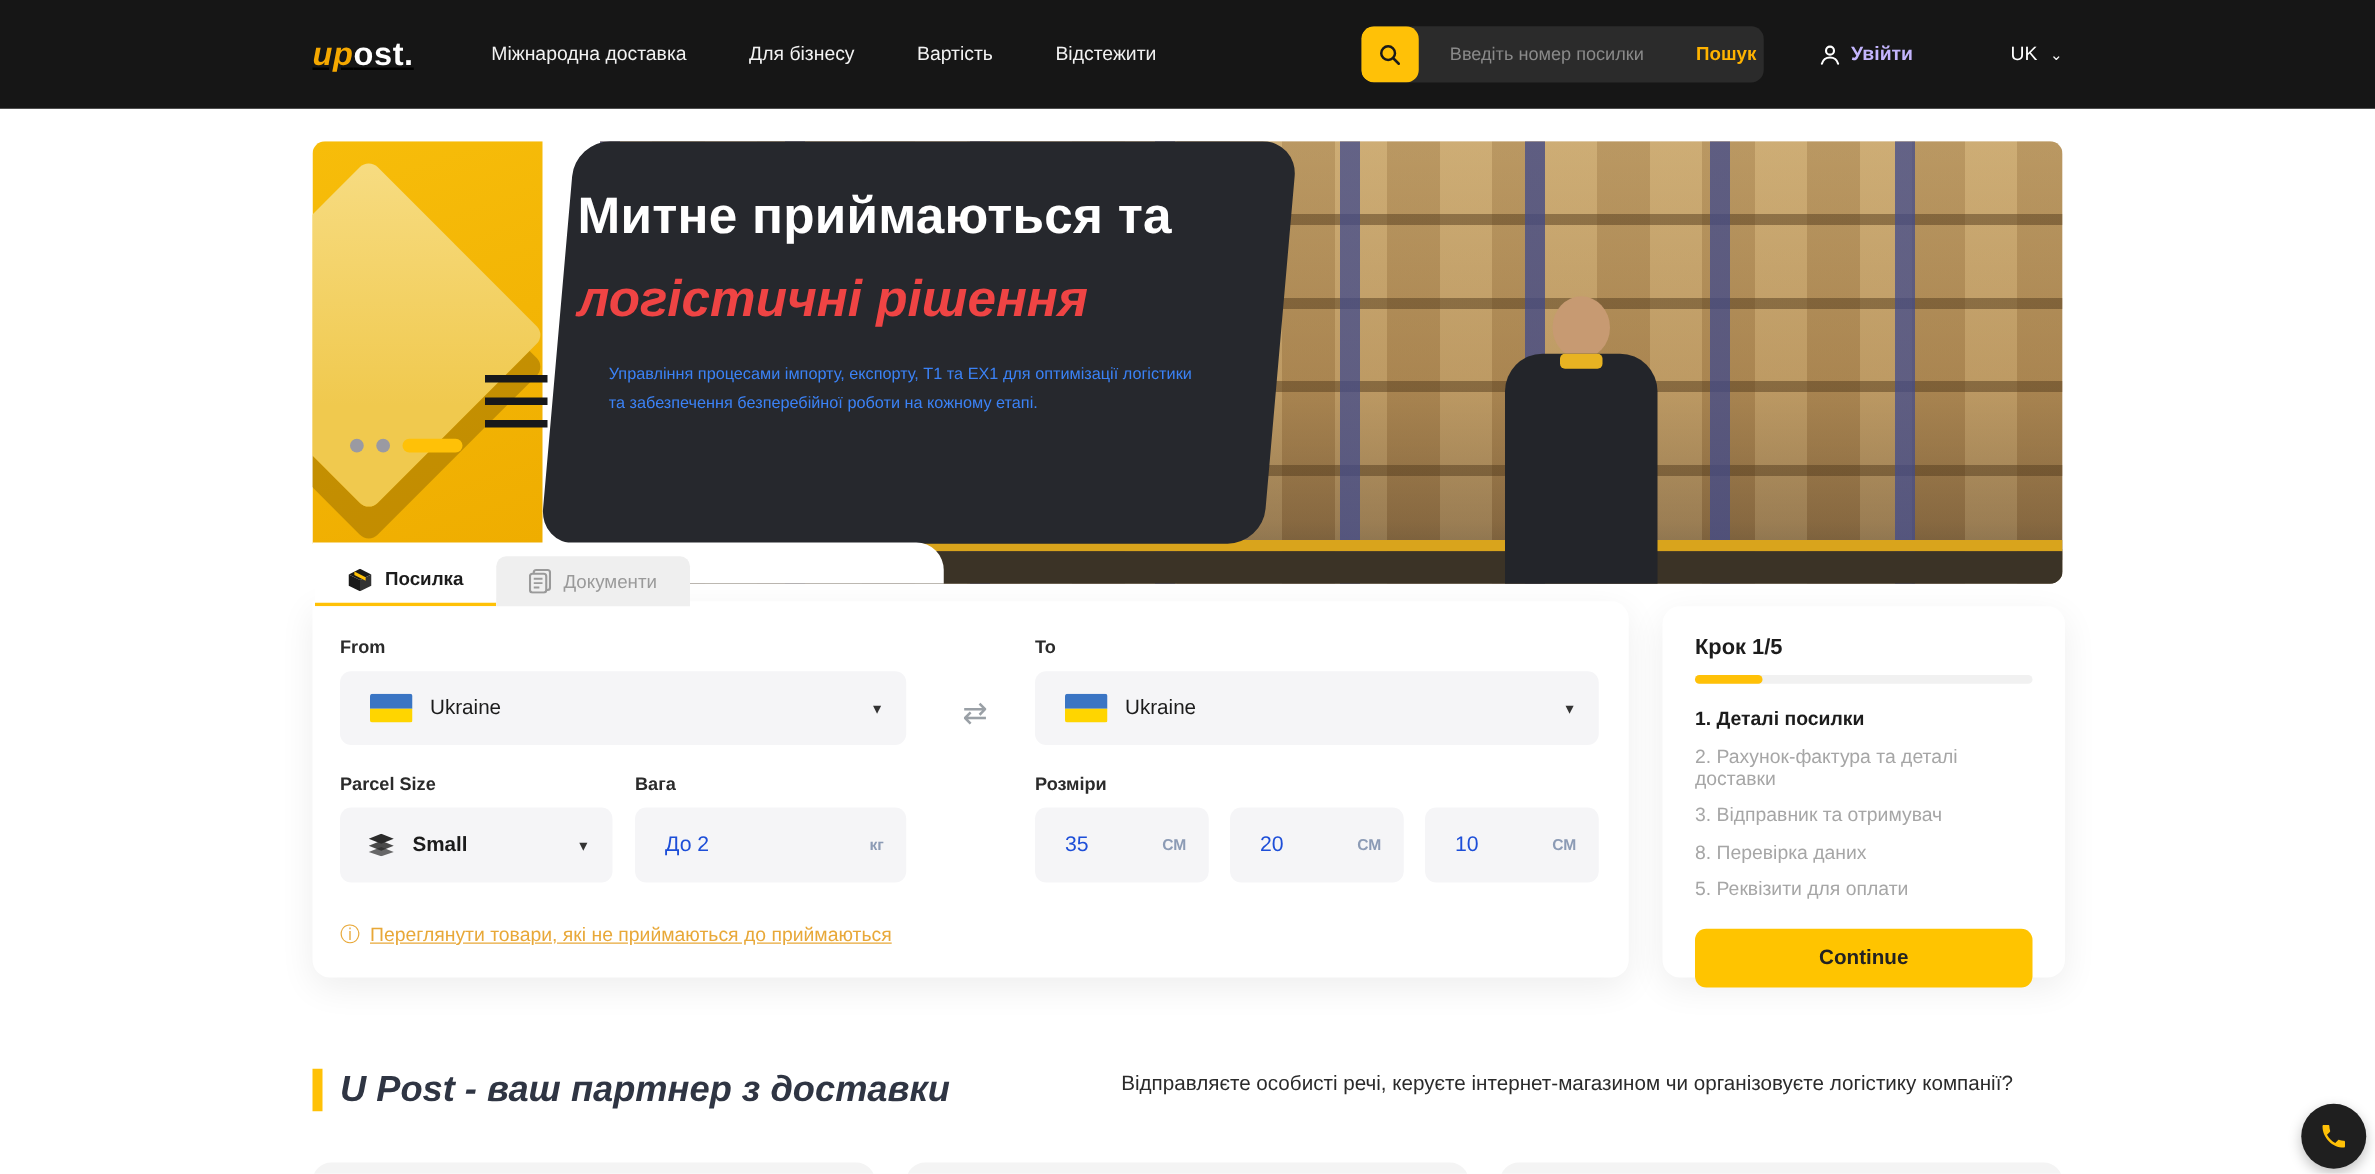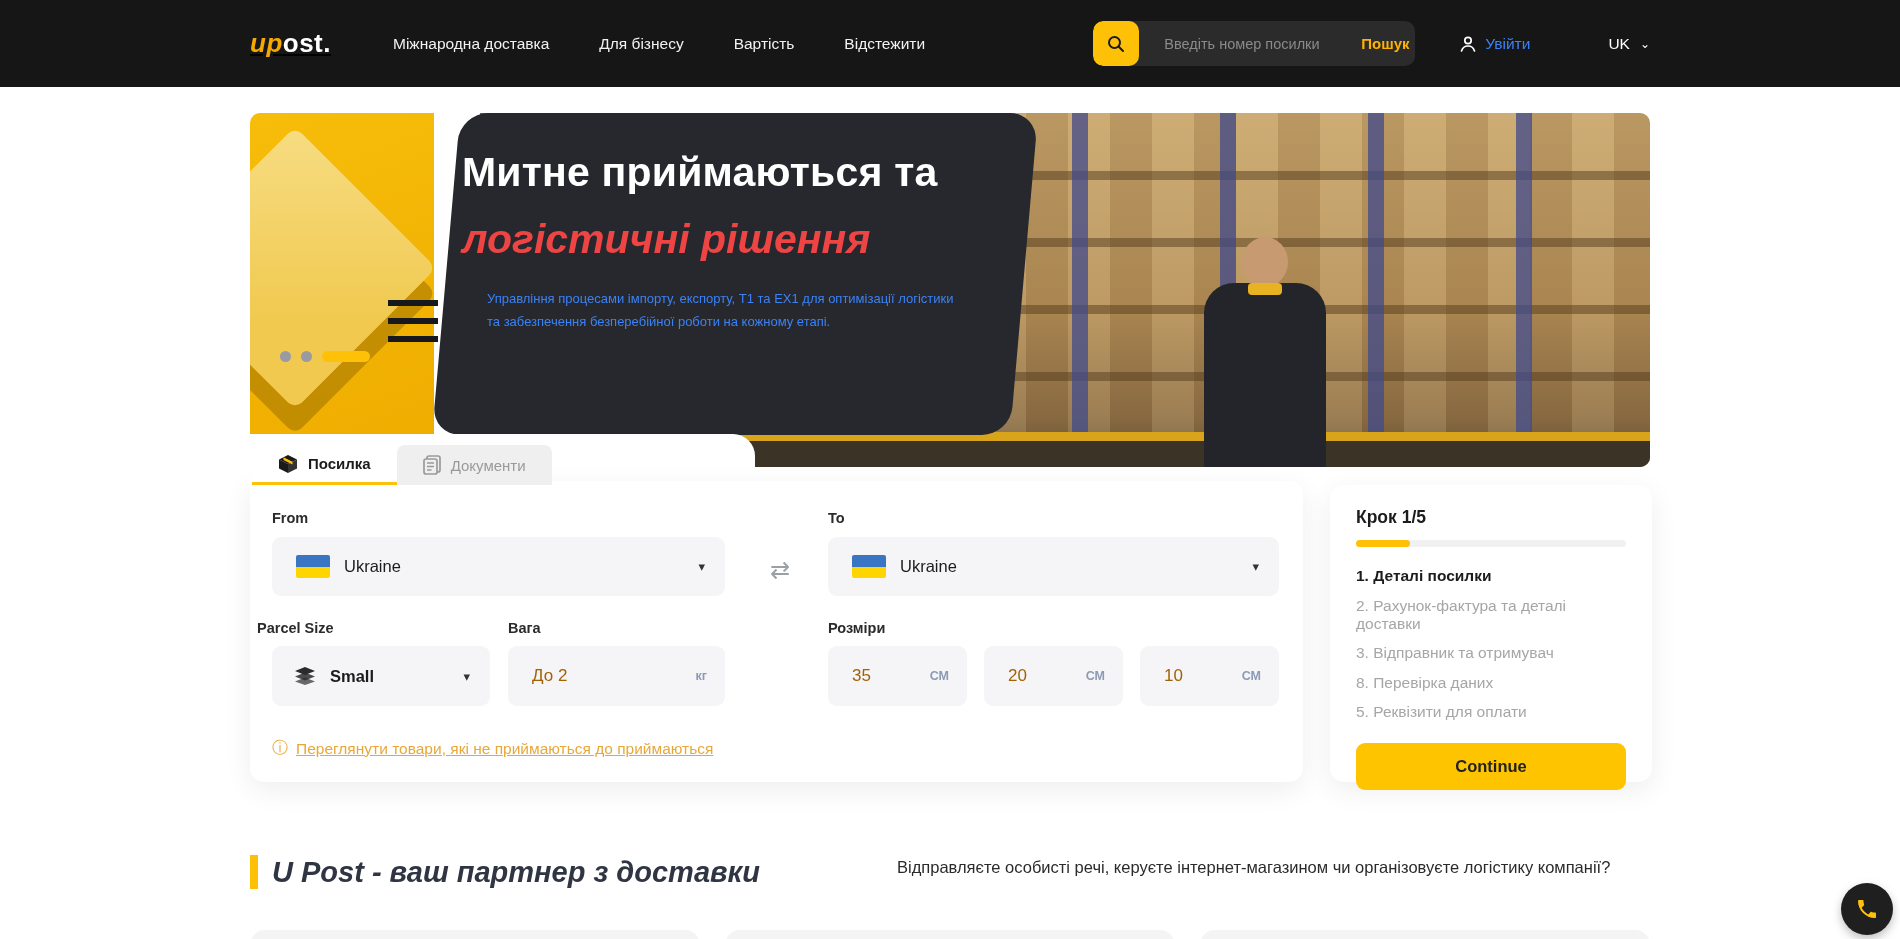--- a/index.html
+++ b/index.html
@@ -17,22 +17,22 @@
   .nav-item { color:#f2f2f2; font-size:15.5px; cursor:pointer; }
   .search-group { margin-left:auto; display:flex; align-items:center; background:#2b2b2b;
     border-radius:10px; height:45px; width:322px; overflow:hidden; }
   .search-btn { width:46px; height:45px; background:#FFC107; border:none; border-radius:10px;
     display:flex; align-items:center; justify-content:center; cursor:pointer; flex:0 0 46px; }
   .search-input { flex:1; background:transparent; border:none; outline:none; color:#ddd;
     font-size:14.5px; padding:0 10px 0 25px; font-family:"Liberation Sans",sans-serif; }
   .search-input::placeholder { color:#8a8a8a; }
   .search-submit { background:transparent; border:none; color:#FFB300; font-weight:bold;
     font-size:15px; padding-right:16px; cursor:pointer; font-family:"Liberation Sans",sans-serif; }
-  .login { display:flex; align-items:flex-end; gap:8px; color:#3b82f6; font-size:15.5px;
-    margin-left:44px; cursor:pointer; }
+  .login { display:flex; align-items:flex-end; gap:8px; color:#c4b5fd; font-size:15.5px;
+    margin-left:44px; cursor:pointer;font-weight:bold; }
   .lang { display:flex; align-items:center; gap:10px; color:#fff; font-size:15.5px;
     margin-left:78px; cursor:pointer; }
   .chev { color:#fff; font-size:12px; }
 
   
   .hero { position:absolute; left:250px; top:113px; width:1400px; height:354px;
     border-radius:10px; overflow:hidden; }
   .hero-photo { position:absolute; left:230px; right:0; top:0; bottom:0;
     background:
       repeating-linear-gradient(90deg, rgba(64,74,140,.75) 0 16px, transparent 16px 148px),
@@ -79,21 +79,21 @@
     background:#fff; border-radius:0 14px 14px 14px; box-shadow:0 8px 28px rgba(0,0,0,.07); }
   .f-label { position:absolute; font-size:14.5px; font-weight:bold; color:#2b2b2b; }
   .field { position:absolute; background:#f5f5f7; border-radius:9px; height:59px;
     display:flex; align-items:center; cursor:pointer; }
   .flag { width:34px; height:23px; border-radius:2px; overflow:hidden; margin-left:24px; flex:0 0 34px; }
   .flag .b { height:50%; background:#3A75C4; } .flag .y { height:50%; background:#FFD500; }
   .field-text { font-size:16.5px; color:#1c1c1c; margin-left:14px; }
   .caret { margin-left:auto; margin-right:20px; color:#333; font-size:13px; }
   .swap { position:absolute; left:515px; top:75px; width:30px; color:#9aa0a6; font-size:24px;
     text-align:center; cursor:pointer; }
-  .num-input { border:none; background:transparent; outline:none; font-size:17px; color:#a16207;
+  .num-input { border:none; background:transparent; outline:none; font-size:17px; color:#1d4ed8;
     width:70px; margin-left:24px; font-family:"Liberation Sans",sans-serif; }
   .unit { margin-left:auto; margin-right:18px; color:#8c9bb5; font-size:12.5px; font-weight:bold; }
   .restricted { position:absolute; left:22px; top:257px; display:flex; align-items:center; gap:8px;
     color:#E8A838; font-size:15.5px; cursor:pointer; }
   .restricted a { color:#E8A838; text-decoration:underline; }
   .info-glyph { font-size:16px; color:#E8A838; }
 
   
   .steps-card { position:absolute; left:1330px; top:485px; width:322px; height:297px;
     background:#fff; border-radius:14px; box-shadow:0 8px 28px rgba(0,0,0,.07); padding:22px 26px; }
@@ -241,21 +241,21 @@
     <span class="f-label" style="left:578px; top:29px;">To</span>
     <div class="field" style="left:578px; top:56px; width:451px;">
       <span class="flag">
           <span class="b" style="display:block"></span>
           <span class="y" style="display:block"></span>
         </span>
       <span class="field-text">Ukraine</span>
       <span class="caret">▾</span>
     </div>
 
-    <span class="f-label" style="left:7px; top:139px;">Parcel Size</span>
+    <span class="f-label" style="left:22px; top:139px;">Parcel Size</span>
     <div class="field" style="left:22px; top:165px; width:218px; height:60px;">
       <span style="margin-left:22px;">
         <svg width="22" height="18" viewBox="0 0 22 18">
             <polygon points="11,0 21,4 11,8 1,4" fill="#2b2b2b"></polygon>
             <polygon points="11,5.5 21,9.5 11,13.5 1,9.5" fill="#2b2b2b" opacity=".85"></polygon>
             <polygon points="11,10.5 21,14.5 11,18 1,14.5" fill="#2b2b2b" opacity=".7"></polygon>
           </svg>
       </span>
       <span class="field-text" style="font-weight:bold;">Small</span>
       <span class="caret">▾</span>

